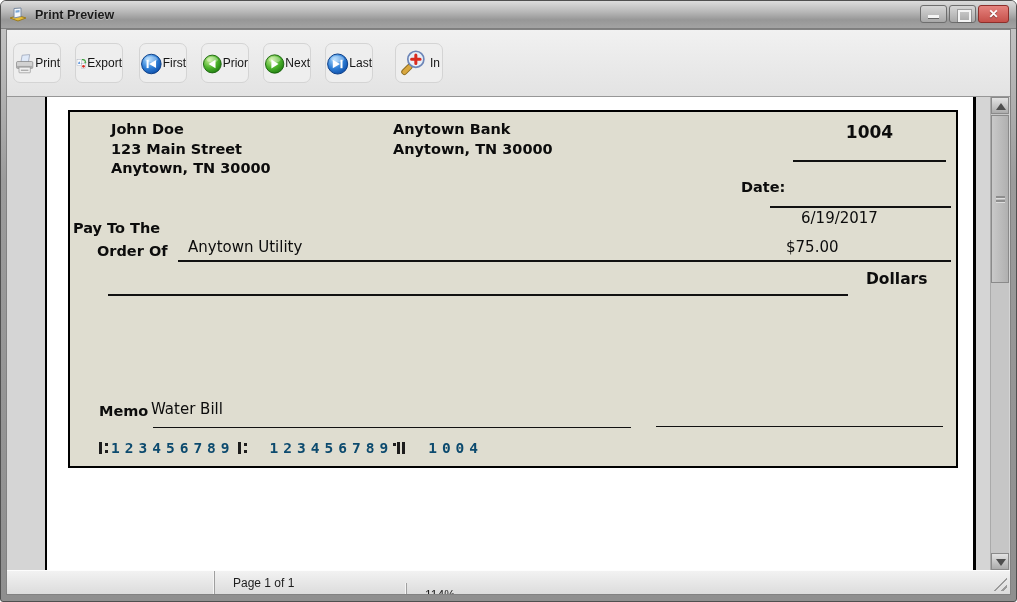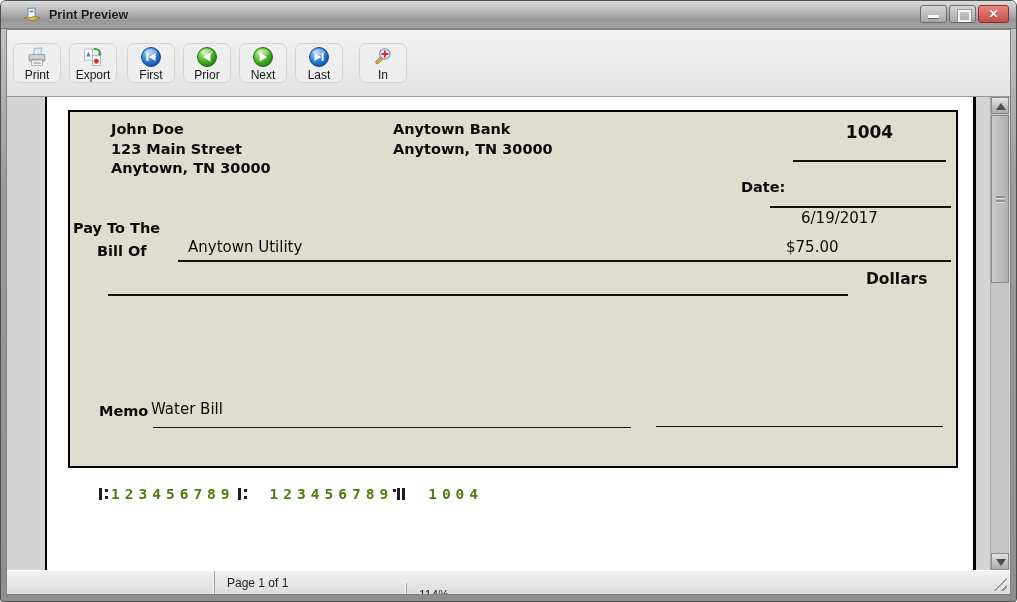--- a/index.html
+++ b/index.html
@@ -6,21 +6,21 @@
   body { font-family:"Liberation Sans", sans-serif; background:#fff; }
   .stage { position:relative; width:1017px; height:602px; }
 
   
   .window { position:absolute; inset:0; background:linear-gradient(#c9c9c9,#9b9b9b 30%,#8f8f8f);
             border:1px solid #4f4f4f; border-radius:6px 6px 3px 3px; }
 
   
   .titlebar { position:absolute; top:0; left:0; right:0; height:28px; border-radius:5px 5px 0 0;
               background:linear-gradient(#dcdcdc,#b8b8b8 40%,#979797 70%,#a3a3a3);
-              display:flex; align-items:center; padding-left:21px;
+              display:flex; align-items:center; padding-left:7px;
               border-bottom:1px solid #7e7e7e; }
   .title-icon { width:20px; height:18px; margin-right:7px; flex:0 0 auto; }
   .title-text { font-size:12.5px; font-weight:bold; color:#1b1b1b; text-shadow:0 1px 0 rgba(255,255,255,.35); }
   .winbtns { position:absolute; top:4px; right:7px; display:flex; }
   .winbtn { width:27px; height:18px; border:1px solid #6e6e6e; border-radius:3px; margin-left:2px;
             background:linear-gradient(#d6d6d6,#a8a8a8); position:relative; cursor:default; }
   .winbtn.close { width:31px; background:linear-gradient(#e5837e,#c6504a); border-color:#8d2f2b; }
   .glyph-min::before { content:""; position:absolute; left:7px; bottom:4px; width:11px; height:3px;
             background:#f4f4f4; box-shadow:0 1px 0 #666; }
   .glyph-restore::before { content:""; position:absolute; left:8px; top:4px; width:9px; height:8px;
@@ -28,22 +28,22 @@
   .glyph-x { color:#fff; font-weight:bold; font-size:12px; text-align:center; line-height:17px;
             text-shadow:0 1px 1px rgba(0,0,0,.4); }
 
   
   .client { position:absolute; left:5px; right:5px; top:28px; bottom:6px;
             border:1px solid #828282; background:#e7e7e7; display:flex; flex-direction:column; overflow:hidden; }
 
   
   .toolbar { height:67px; flex:0 0 auto; background:linear-gradient(#f1f1f1,#e3e3e3);
              border-bottom:1px solid #979797; display:flex; align-items:center; padding-left:6px; }
-  .tbtn { width:48px; height:40px; margin-right:8px; border:1px solid #d4d4d4; border-radius:7px;
-          background:#eeeeee; display:flex; flex-direction:column; align-items:center; cursor:default; }
+  .tbtn { width:48px; height:40px; margin-right:14px; border:1px solid #d4d4d4; border-radius:7px;
+          background:#eeeeee; display:flex; flex-direction:row; align-items:center; cursor:default; }
   .tbtn svg { width:34px; height:36px; margin-top:2px; }
   .tbtn .lbl { font-size:12px; color:#161616; line-height:14px; }
   .gap-sm { margin-left:2px; } .gap-md { margin-left:8px; } .gap-lg { margin-left:7px; }
   .tbtn.wide { width:50px; }
 
   
   .preview { flex:1 1 auto; position:relative; background:#d5d5d5; overflow:hidden; }
   .page { position:absolute; left:38px; top:0; bottom:0; width:931px; background:#fff;
           border-left:2px solid #000; border-right:3px solid #000; }
   .vscroll { position:absolute; top:0; bottom:0; right:1px; width:19px; background:#c6c6c6;
@@ -67,35 +67,35 @@
   .b15 { font-weight:bold; font-size:14.5px; line-height:19.5px; }
   .v15 { font-size:15px; }
   .ln  { position:absolute; height:0; border-top:2px solid #111; }
   .thin{ border-top-width:1.5px; }
   .checkno { font-weight:bold; font-size:17px; text-align:center; }
   .words { white-space:pre; font-size:15px; }
   .fill { letter-spacing:1px; }
 
   
   .micr { position:absolute; left:26px; top:328px; font-family:"DejaVu Sans Mono", monospace;
-          font-size:14.5px; font-weight:bold; color:#4d7c0f; letter-spacing:5px;margin-top:46px; }
+          font-size:14.5px; font-weight:bold; color:#0c4a6e; letter-spacing:5px; }
   .m-sym { display:inline-block; position:relative; width:11px; height:14px; vertical-align:-2px; margin:0 2px; }
   .m-transit::before { content:""; position:absolute; left:1px; top:1px; width:3px; height:12px; background:#1d1d1d; }
   .m-transit::after  { content:""; position:absolute; left:7px; top:2px; width:3px; height:3px; background:#1d1d1d;
                        box-shadow:0 7px 0 #1d1d1d; }
   .m-onus::before { content:""; position:absolute; left:2px; top:1px; width:3px; height:12px; background:#1d1d1d;
                     box-shadow:5px 0 0 #1d1d1d; }
   .m-onus::after  { content:""; position:absolute; left:-2px; top:2px; width:3px; height:3px; background:#1d1d1d; }
   .m-gap { display:inline-block; width:20px; }
 
   
   .statusbar { height:24px; flex:0 0 auto; background:linear-gradient(#f2f2f2,#dcdcdc);
                border-top:1px solid #fdfdfd; display:flex; align-items:center; position:relative;
                font-size:12px; color:#1d1d1d; }
-  .sb-panel { height:100%; display:flex; align-items:center; padding-left:12px; }
+  .sb-panel { height:100%; display:flex; align-items:center; padding-left:18px; }
   .sb-p1 { width:207px; } .sb-p2 { width:192px; } .sb-p3 { flex:1;margin-top:24px; }
   .sb-div { border-left:1px solid #9f9f9f; box-shadow:-1px 0 0 #f5f5f5; }
   .grip { position:absolute; right:3px; bottom:3px; width:14px; height:14px;
           background:repeating-linear-gradient(135deg,#9a9a9a 0 2px,transparent 2px 5px);
           clip-path:polygon(100% 0,100% 100%,0 100%); }
 </style>
 </head>
 <body>
 
 <div class="stage">
@@ -237,21 +237,21 @@
         </div>
 
         <div class="abs checkno" style="left:723px; top:10px; width:153px;">1004</div>
         <div class="ln" style="left:723px; top:48px; width:153px;"></div>
 
         <div class="abs b15" style="left:671px; top:66px;">Date:</div>
         <div class="abs v15" style="left:731px; top:65px;margin-top:32px;">6/19/2017</div>
         <div class="ln" style="left:700px; top:94px; width:181px;"></div>
 
         <div class="abs b15" style="left:3px; top:107px;">Pay To The</div>
-        <div class="abs b15" style="left:27px; top:130px;">Bill Of</div>
+        <div class="abs b15" style="left:27px; top:130px;">Order Of</div>
         <div class="abs v15" style="left:118px; top:126px;">Anytown Utility</div>
         <div class="ln" style="left:108px; top:148px; width:658px;"></div>
 
         <div class="abs v15" style="left:716px; top:126px;">$75.00</div>
         <div class="ln" style="left:705px; top:148px; width:176px;"></div>
 
         <div class="ln" style="left:38px; top:182px; width:740px;"></div>
         <div class="abs b15" style="left:796px; top:158px; font-size:15.5px;">Dollars</div>
 
         <div class="abs b15" style="left:29px; top:290px;">Memo</div>

